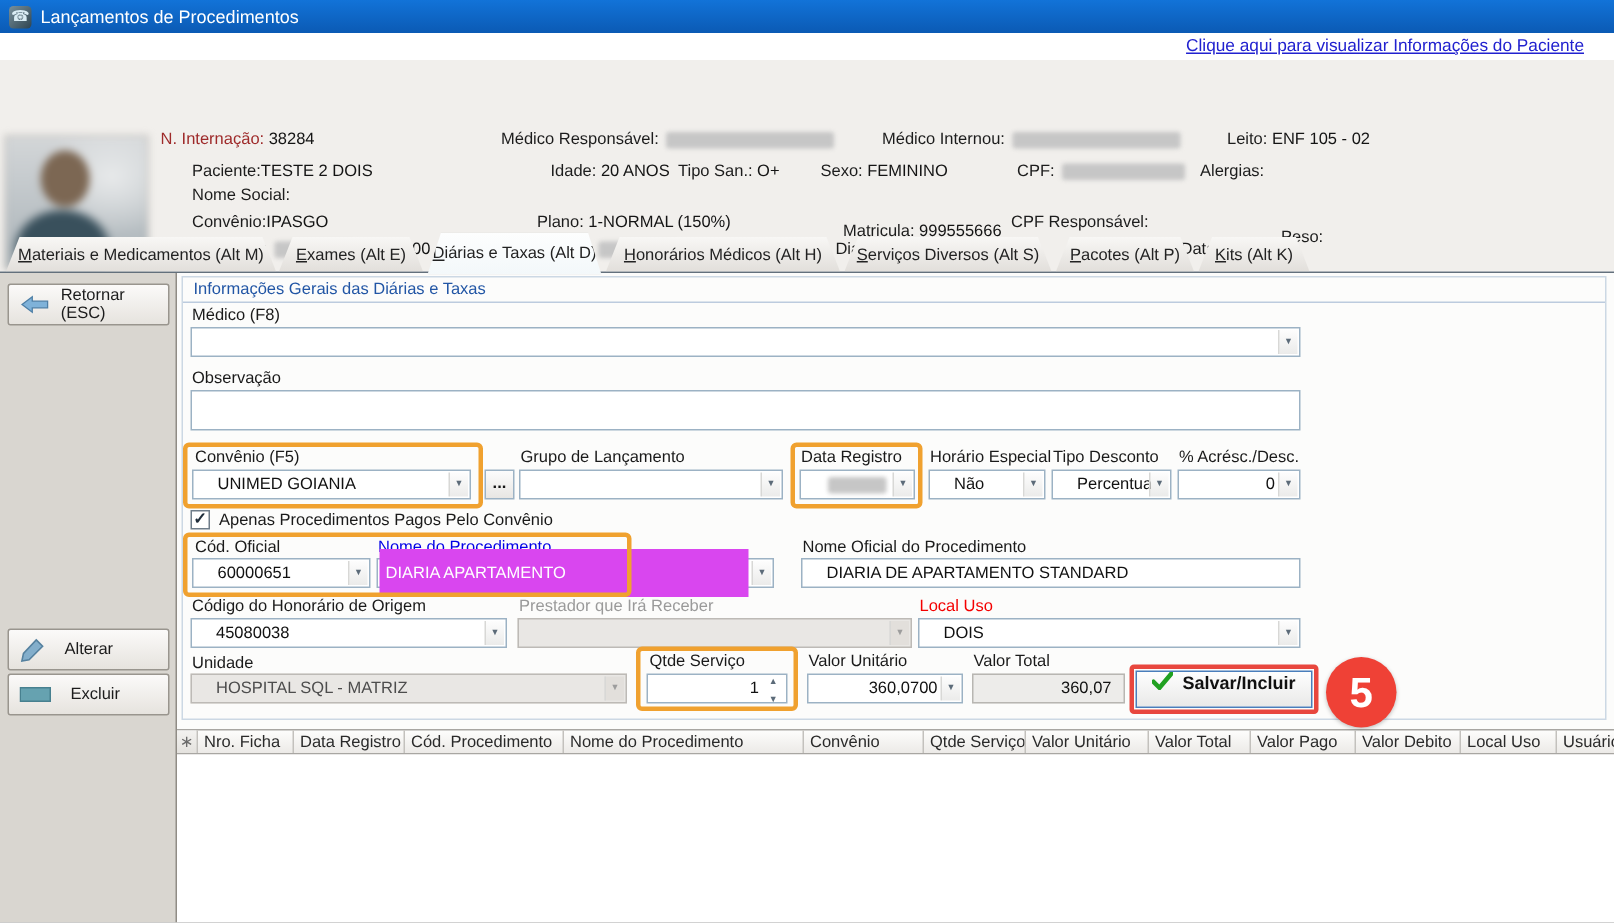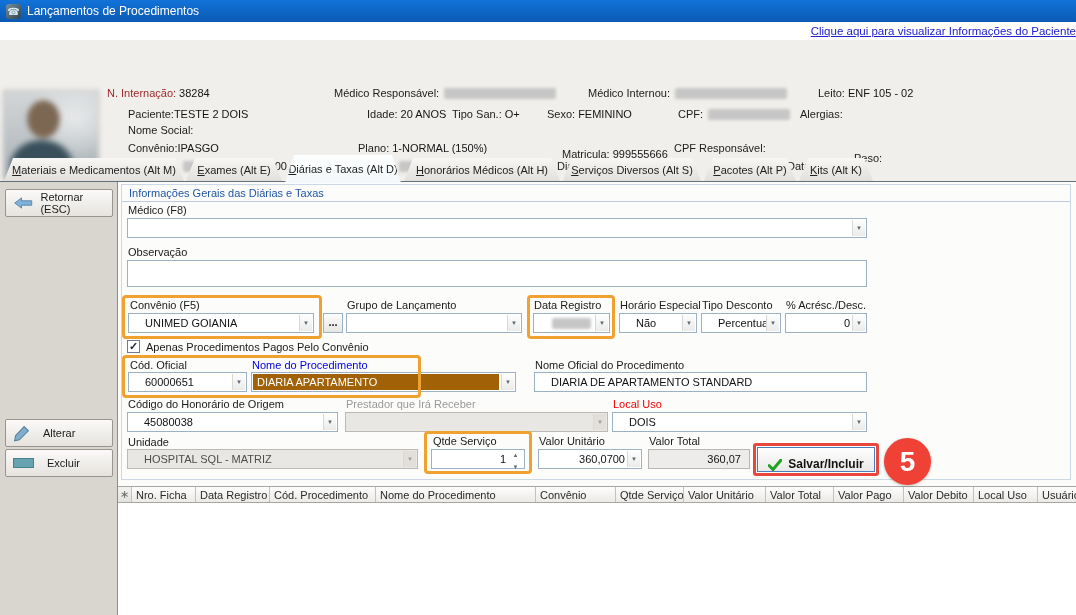--- a/index.html
+++ b/index.html
@@ -9,21 +9,21 @@
 
   
   .titlebar{position:absolute;left:0;top:0;width:1076px;height:22px;
             background:linear-gradient(#1273d8,#0b5ab4);display:flex;align-items:center;gap:6px;padding:0 6px}
   .appicon{width:15px;height:15px;border-radius:3px;background:linear-gradient(135deg,#78909b,#2e4450);
            color:#d9ecf4;font-size:10px;line-height:15px;text-align:center}
   .titletext{color:#fff;font-size:12px}
 
   
   .linkbar{position:absolute;left:0;top:22px;width:1076px;height:18px;background:#fff;display:flex;
-           justify-content:flex-end;align-items:center;}
+           justify-content:flex-end;align-items:center;padding-right:20px}
   .plink{color:#2121cf;text-decoration:underline;font-size:11.5px;cursor:pointer}
 
   
   .pheader{position:absolute;left:0;top:40px;width:1076px;height:141px;background:#f1efec}
   .photo{position:absolute;left:3px;top:50px;width:96px;height:90px;border:1px solid #b9b5af;
          background:
            radial-gradient(ellipse 26px 30px at 42% 32%, #7c6753 0%, #7c6753 55%, transparent 70%),
            radial-gradient(ellipse 46px 38px at 40% 85%, #39505c 0%, #39505c 60%, transparent 75%),
            radial-gradient(ellipse 60px 50px at 75% 30%, #e7e9ea 0%, transparent 80%),
            linear-gradient(#d3d6d8,#aab3b8);
@@ -62,22 +62,22 @@
         display:flex;align-items:center;padding:0 16px;font-size:11px;color:#111}
   .combo{padding-right:16px}
   .combo .arr{position:absolute;right:1px;top:1px;bottom:1px;width:13px;display:flex;align-items:center;
               justify-content:center;background:linear-gradient(#fdfdfd,#ebebea);border-left:1px solid #d8d8d6}
   .combo .arr::after{content:"▼";font-size:6px;color:#5c6b79}
   .combo.dis,.tbox.dis{background:#e9e7e4;border-color:#bdbab6;color:#4d4d4d}
   .combo.dis .arr{background:#e2dfdb}
   .combo.dis .arr::after{color:#9d9d9d}
   .combo.num,.robox{justify-content:flex-end}
   .combo.sel{padding:0 16px 0 0}
-  .selfill{flex:1;height:16px;margin:1px 0 1px 1px;background:#a16207;color:#fff;display:flex;
-           align-items:center;padding:0 4px;white-space:nowrap;overflow:hidden}
+  .selfill{flex:1;height:16px;margin:1px 0 1px 1px;background:#d946ef;color:#fff;display:flex;
+           align-items:center;padding:16px 4px;white-space:nowrap;overflow:hidden}
   .robox{background:#edecea;border-color:#b8b6b2;padding-right:8px}
   .spin{justify-content:flex-end;padding-right:18px}
   .spinarr{position:absolute;right:2px;top:1px;bottom:1px;width:13px;display:flex;flex-direction:column;
            align-items:center;justify-content:center;color:#5c6b79}
   .spinarr i{font-style:normal}
   .spinarr i.up::after{content:"▲";font-size:6px;line-height:8px}
   .spinarr i.dn::after{content:"▼";font-size:6px;line-height:8px}
   .cb{position:absolute;width:13px;height:13px;background:#fff;border:1px solid #6f7d8a;font-size:11px;
       line-height:11px;text-align:center;color:#1f2d3a;font-weight:bold}
   .browse{position:absolute;width:20px;height:20px;background:linear-gradient(#fcfcfc,#e8e6e3);
@@ -85,21 +85,21 @@
 
   
   .hl-o{position:absolute;border:3px solid #f0a12f;border-radius:4px;pointer-events:none;z-index:8}
   .hl-r{position:absolute;border:3px solid #e8473e;border-radius:3px;pointer-events:none;z-index:8}
   .badge{position:absolute;left:884px;top:438px;width:47px;height:47px;border-radius:50%;background:#ef4136;
          color:#fff;font-size:28px;font-weight:bold;display:flex;align-items:center;justify-content:center;
          z-index:9;box-shadow:0 1px 3px rgba(0,0,0,.25)}
 
   .savebtn{position:absolute;left:757px;top:447px;width:118px;height:25px;cursor:pointer;
            background:linear-gradient(#fefefe,#e9e9e8);border:1px solid #4a7ebb;display:flex;
-           align-items:flex-end;justify-content:center;gap:6px;font-size:12px;font-weight:bold;color:#111}
+           align-items:flex-start;justify-content:center;gap:6px;font-size:12px;font-weight:bold;color:#111}
 
   
   .gridhead{position:absolute;left:118px;top:486px;width:958px;height:17px;display:flex;
             background:linear-gradient(#fdfdfc,#eceae7);border-top:1px solid #a8a6a2;border-bottom:1px solid #a8a6a2}
   .gcell{height:100%;border-right:1px solid #c3c1bd;display:flex;align-items:center;padding:0 4px;
          font-size:11px;color:#2a2a2a;white-space:nowrap;overflow:hidden;cursor:pointer}
   .gcell.corner{justify-content:center;padding:0;background:linear-gradient(#f3f2f0,#e4e2de);color:#6a6a6a}
   .gridbody{position:absolute;left:118px;top:503px;width:958px;height:112px;background:#fff}
 </style>
 </head>

